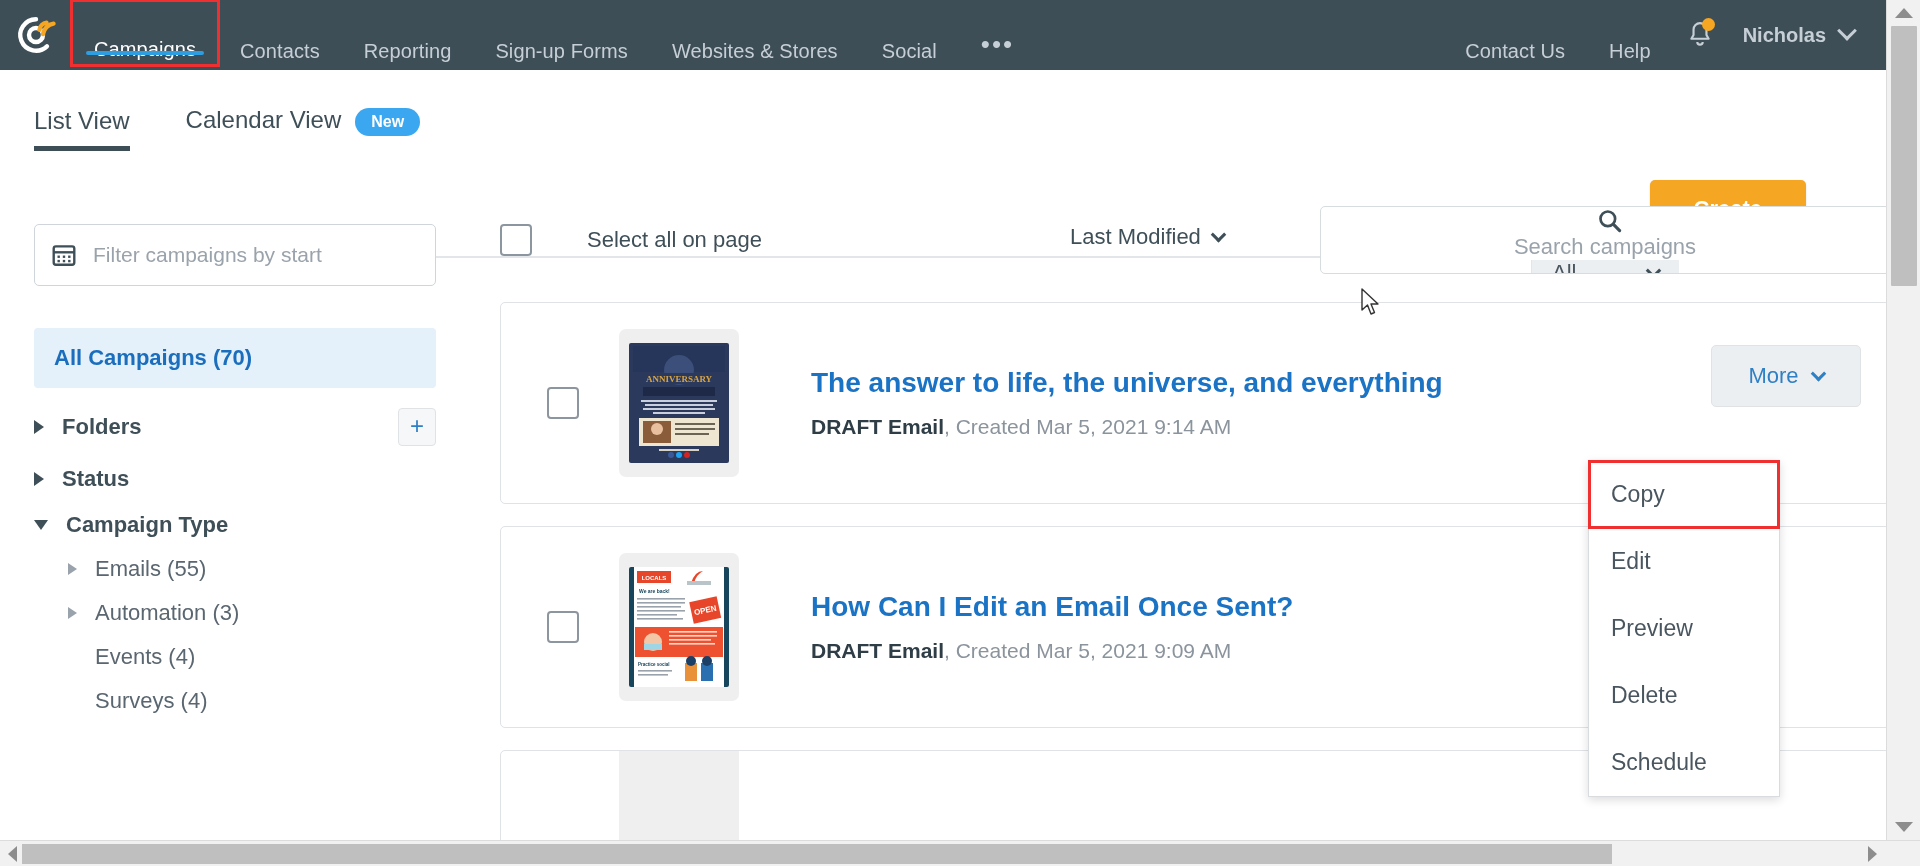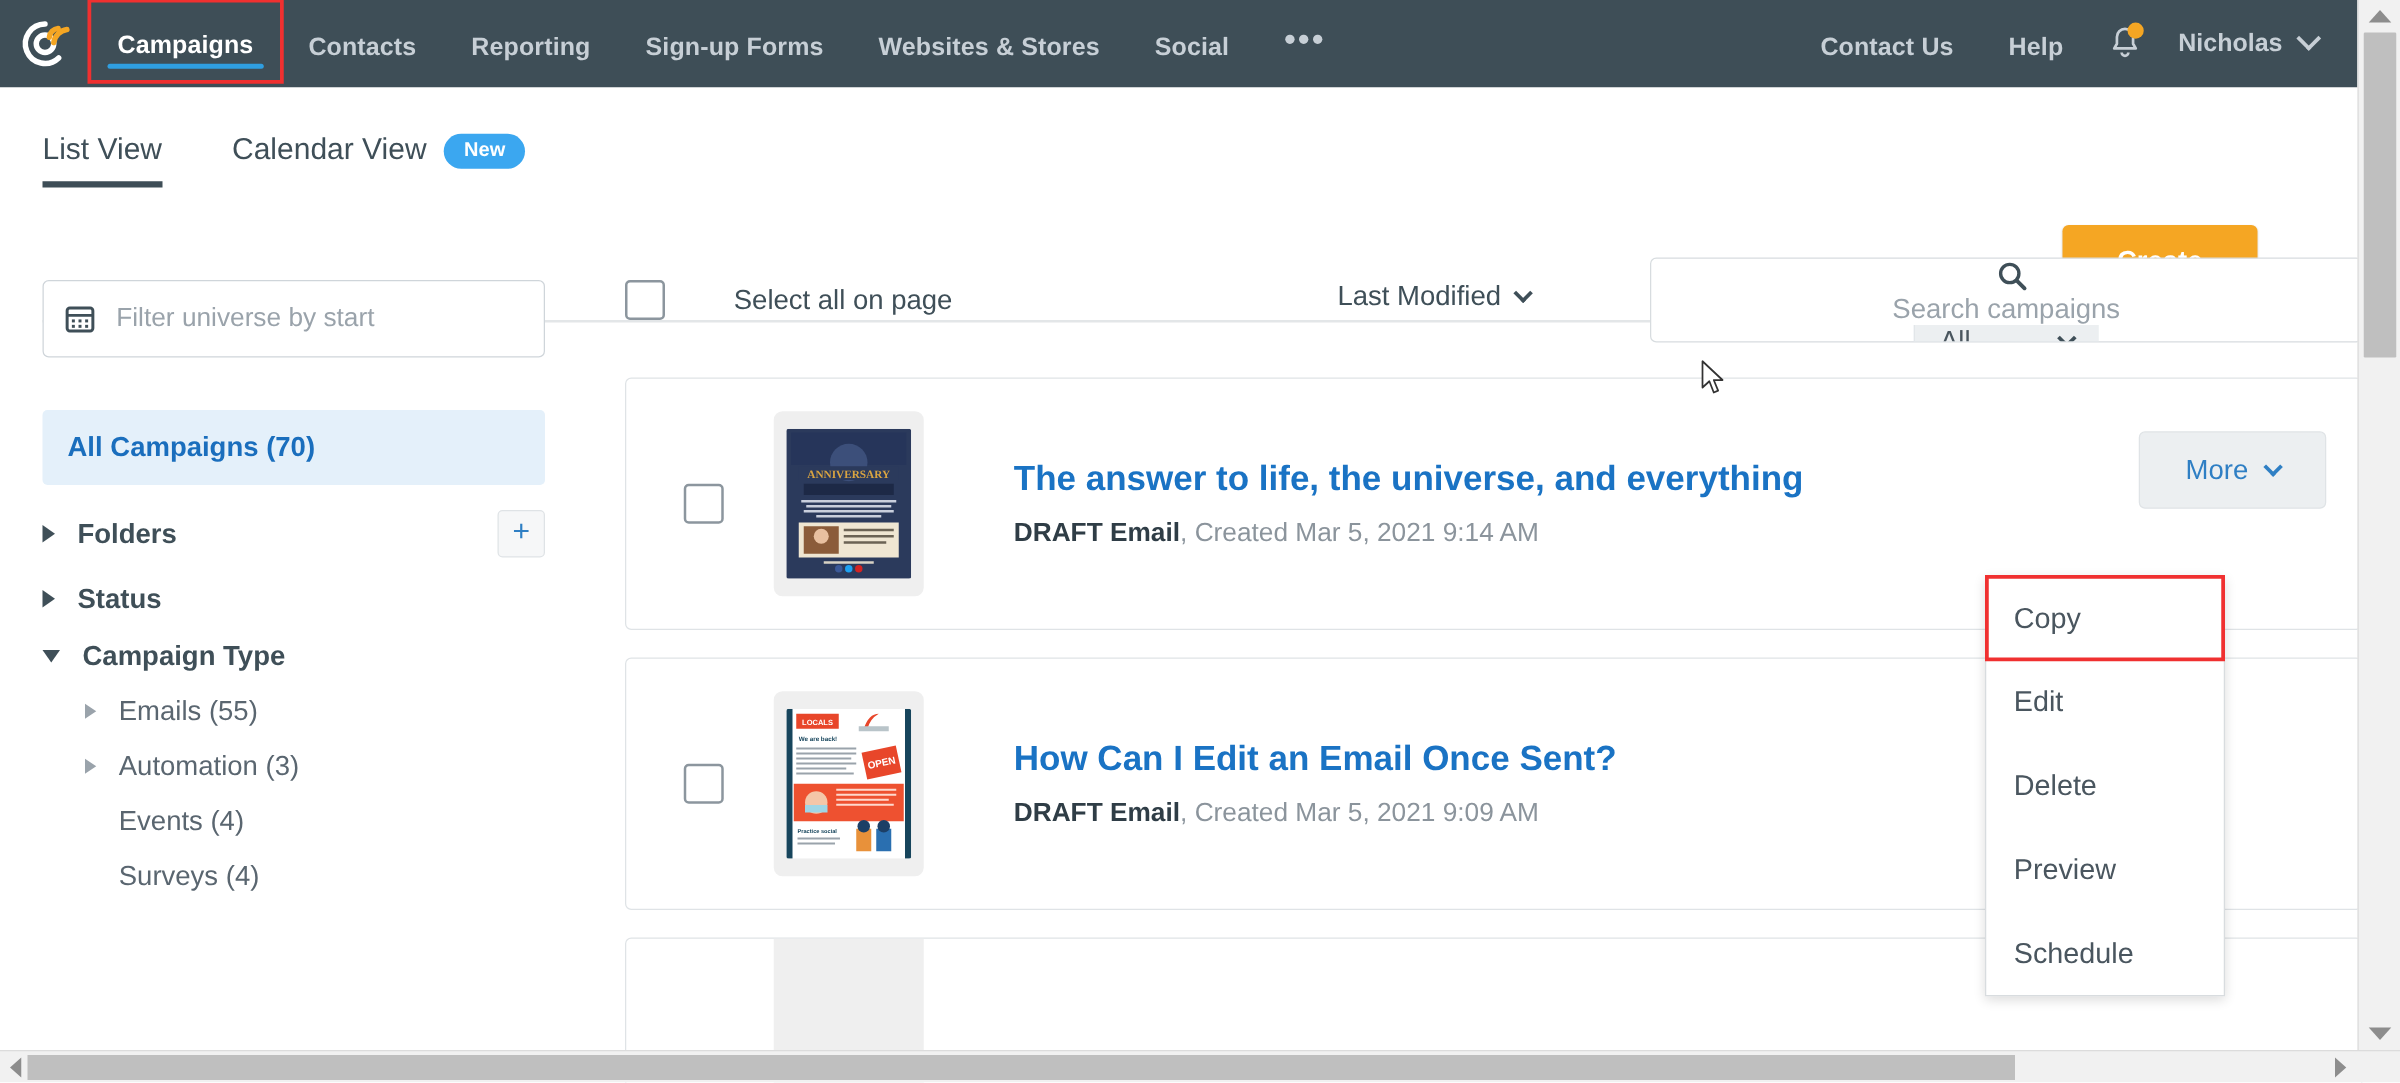--- a/index.html
+++ b/index.html
@@ -23,22 +23,22 @@
     display: flex; align-items: center; justify-content: center;
     flex: 0 0 auto;
   }
   .logo-svg { width: 42px; height: 42px; display: block; }
 
   .nav-items { display: flex; align-items: center; height: 70px; }
   .nav-item {
     position: relative;
     color: #c7cfd6;
     font-size: 20px;
-    font-weight: bold;
-    padding: 3px 22px;
+    font-weight: normal;
+    padding: 16px 22px;
     height: 70px;
     line-height: 70px;
     white-space: nowrap;
     cursor: pointer;
     letter-spacing: .1px;
   }
   .nav-item.active { color: #ffffff; }
   .nav-item.active .nav-underline {
     position: absolute; left: 14px; right: 14px; bottom: 10px;
     height: 4px; background: #2f9ee0; border-radius: 2px;
@@ -360,21 +360,21 @@
       <svg class="cal-icon" viewBox="0 0 24 24">
         <rect x="2.5" y="4" width="19" height="17" rx="2" fill="none" stroke="#3f4f58" stroke-width="2.2"></rect>
         <path d="M2.5 9.5h19" stroke="#3f4f58" stroke-width="2.2"></path>
         <rect x="6" y="12.5" width="2.2" height="2.2" fill="#3f4f58"></rect>
         <rect x="10.9" y="12.5" width="2.2" height="2.2" fill="#3f4f58"></rect>
         <rect x="15.8" y="12.5" width="2.2" height="2.2" fill="#3f4f58"></rect>
         <rect x="6" y="16.5" width="2.2" height="2.2" fill="#3f4f58"></rect>
         <rect x="10.9" y="16.5" width="2.2" height="2.2" fill="#3f4f58"></rect>
         <rect x="15.8" y="16.5" width="2.2" height="2.2" fill="#3f4f58"></rect>
       </svg>
-      <span class="ph">Filter universe by start</span>
+      <span class="ph">Filter campaigns by start</span>
     </div>
 
     <div class="all-campaigns">All Campaigns (70)</div>
 
     <div class="side-group">
       <span class="tri"></span>
       <span class="side-group-label">Folders</span>
       <span class="side-add-btn">+</span>
     </div>
 
@@ -523,22 +523,22 @@
 
     <div class="card" style="height:120px;overflow:hidden">
       <span class="cbox" style="visibility:hidden"></span>
       <div class="thumb"></div>
     </div>
   </div>
 
   <div class="dropdown">
     <div class="dd-item hl">Copy</div>
     <div class="dd-item">Edit</div>
+    <div class="dd-item">Preview</div>
     <div class="dd-item">Delete</div>
-    <div class="dd-item">Preview</div>
     <div class="dd-item">Schedule</div>
   </div>
 
   <svg class="cursor-arrow" width="22" height="30" viewBox="0 0 22 30">
     <path d="M2 1 L2 22 L7.5 17 L11 26 L14.5 24.5 L11 16 L18 16 Z" fill="#ffffff" stroke="#333333" stroke-width="1.4" stroke-linejoin="round"></path>
   </svg>
 
   <div class="vscroll">
     <div class="varrow-up">
       <span class="tri-up"></span>

